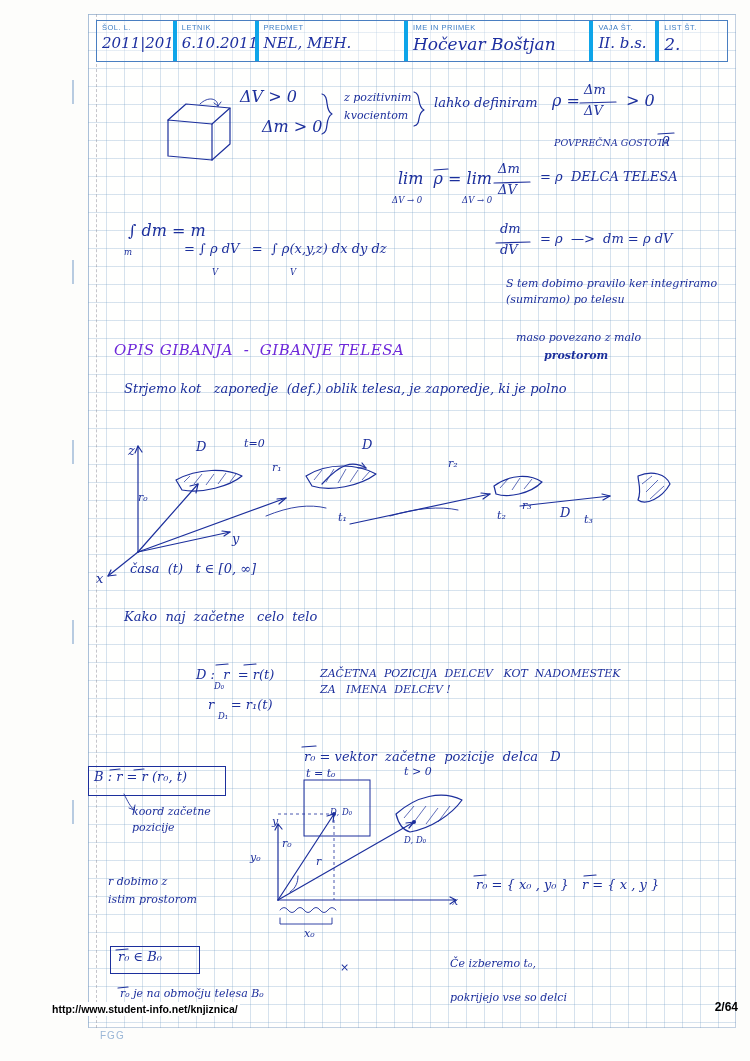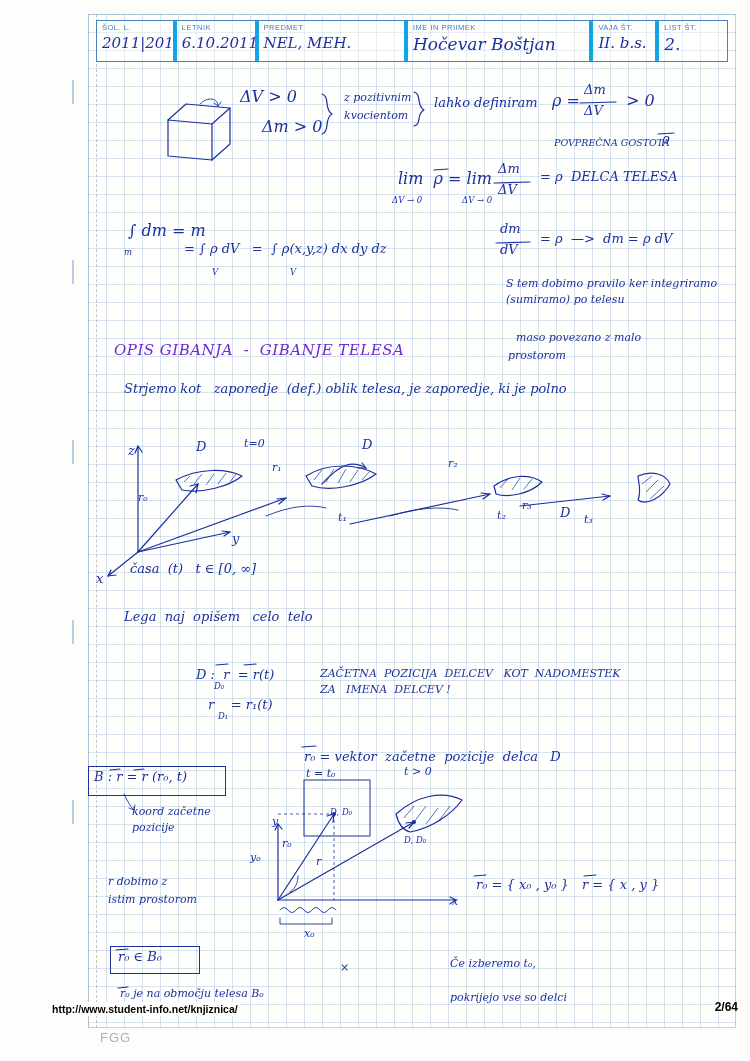--- a/index.html
+++ b/index.html
@@ -101,21 +101,21 @@
     font-weight:bold;
     background:#fff;padding:1px 2px;
   }
   .footer-page{
     position:absolute;right:12px;top:1000px;
     font-size:12px;color:#000;font-weight:bold;
     font-family:"Liberation Sans",sans-serif;
   }
   .footer-fgg{
     position:absolute;left:100px;top:1030px;
-    font-size:13px;color:#9ab6d6;font-family:"Liberation Sans",sans-serif;
+    font-size:10px;color:#9ab6d6;font-family:"Liberation Sans",sans-serif;
     letter-spacing:1px;
   }
   .leftmarks{
     position:absolute;left:70px;top:60px;width:6px;height:900px;
   }
 </style>
 </head>
 <body>
 
 <div id="page">
@@ -220,21 +220,21 @@
   <div class="hw med" style="left:500px;top:222px;">dm</div>
   <div class="hw med" style="left:500px;top:243px;">dV</div>
   <svg style="position:absolute;left:496px;top:240px;" width="40" height="6">
     <line class="ink" x1="0" y1="3" x2="34" y2="2"></line>
   </svg>
   <div class="hw med" style="left:540px;top:232px;">= ρ  —&gt;  dm = ρ dV</div>
 
   <div class="hw small" style="left:506px;top:278px;">S tem dobimo pravilo ker integriramo</div>
   <div class="hw small" style="left:506px;top:294px;">(sumiramo) po telesu</div>
   <div class="hw small" style="left:516px;top:332px;">maso povezano z malo</div>
-  <div class="hw small" style="left:508px;top:350px;">prostorom</div>
+  <div class="hw small" style="left:544px;top:350px;font-weight:bold;">prostorom</div>
 
   <div class="hw pink" style="left:114px;top:342px;font-size:15px;letter-spacing:.5px;">OPIS GIBANJA  -  GIBANJE TELESA</div>
 
   <div class="hw med" style="left:124px;top:382px;">Strjemo kot   zaporedje  (def.) oblik telesa, je zaporedje, ki je polno</div>
 
   <svg style="position:absolute;left:90px;top:424px;" width="620" height="160">
 
     <line class="ink" x1="48" y1="128" x2="48" y2="22"></line>
     <path class="ink" d="M48,22 l-3,7 M48,22 l4,6"></path>
     <line class="ink" x1="48" y1="128" x2="140" y2="108"></line>
@@ -305,21 +305,21 @@
   <div class="hw small" style="left:272px;top:462px;">r₁</div>
   <div class="hw small" style="left:448px;top:458px;">r₂</div>
   <div class="hw small" style="left:522px;top:500px;">r₃</div>
 
   <div class="hw small" style="left:338px;top:512px;">t₁</div>
   <div class="hw small" style="left:472px;top:510px;margin-left:25px;">t₂</div>
   <div class="hw small" style="left:584px;top:514px;">t₃</div>
 
   <div class="hw med" style="left:130px;top:562px;">časa  (t)   t ∈ [0, ∞]</div>
 
-  <div class="hw med" style="left:124px;top:610px;">Lega  naj  opišem   celo  telo</div>
+  <div class="hw med" style="left:124px;top:610px;">Kako  naj  začetne   celo  telo</div>
 
   <div class="hw med" style="left:196px;top:668px;">D :  r  = r(t)</div>
   <div class="hw tiny" style="left:214px;top:682px;">D₀</div>
   <div class="hw med" style="left:208px;top:698px;">r    = r₁(t)</div>
   <div class="hw tiny" style="left:218px;top:712px;">D₁</div>
   <svg style="position:absolute;left:216px;top:662px;" width="60" height="6">
     <line class="ink" x1="0" y1="3" x2="12" y2="2"></line>
     <line class="ink" x1="28" y1="3" x2="40" y2="2"></line>
   </svg>
 

